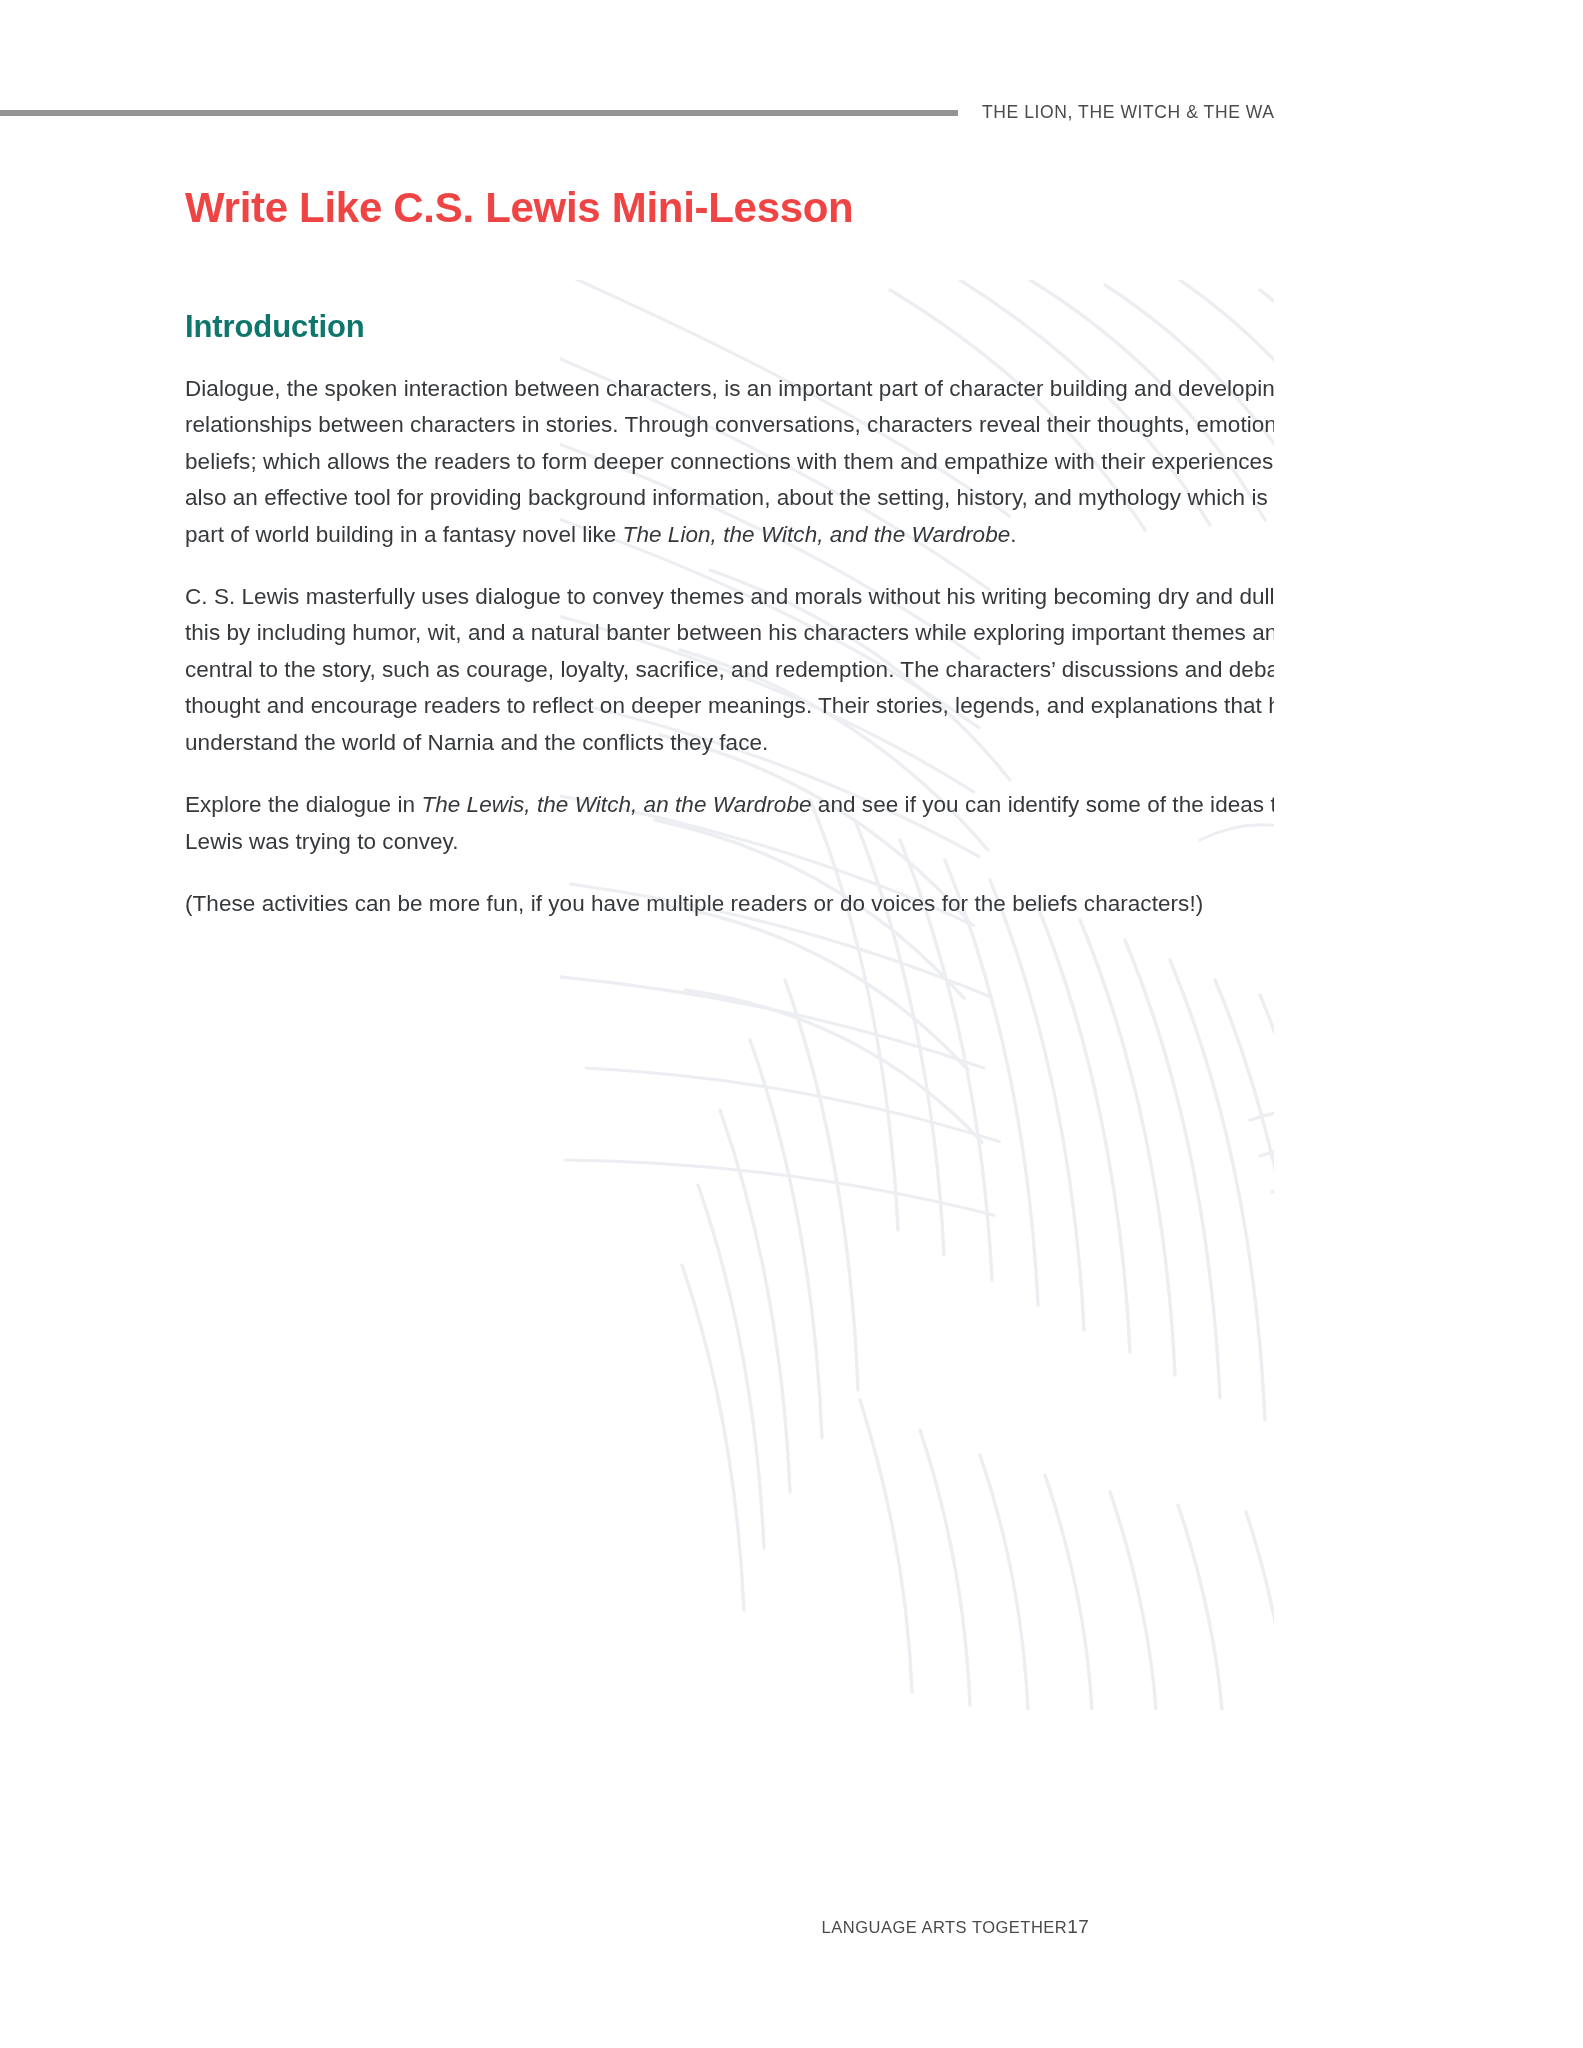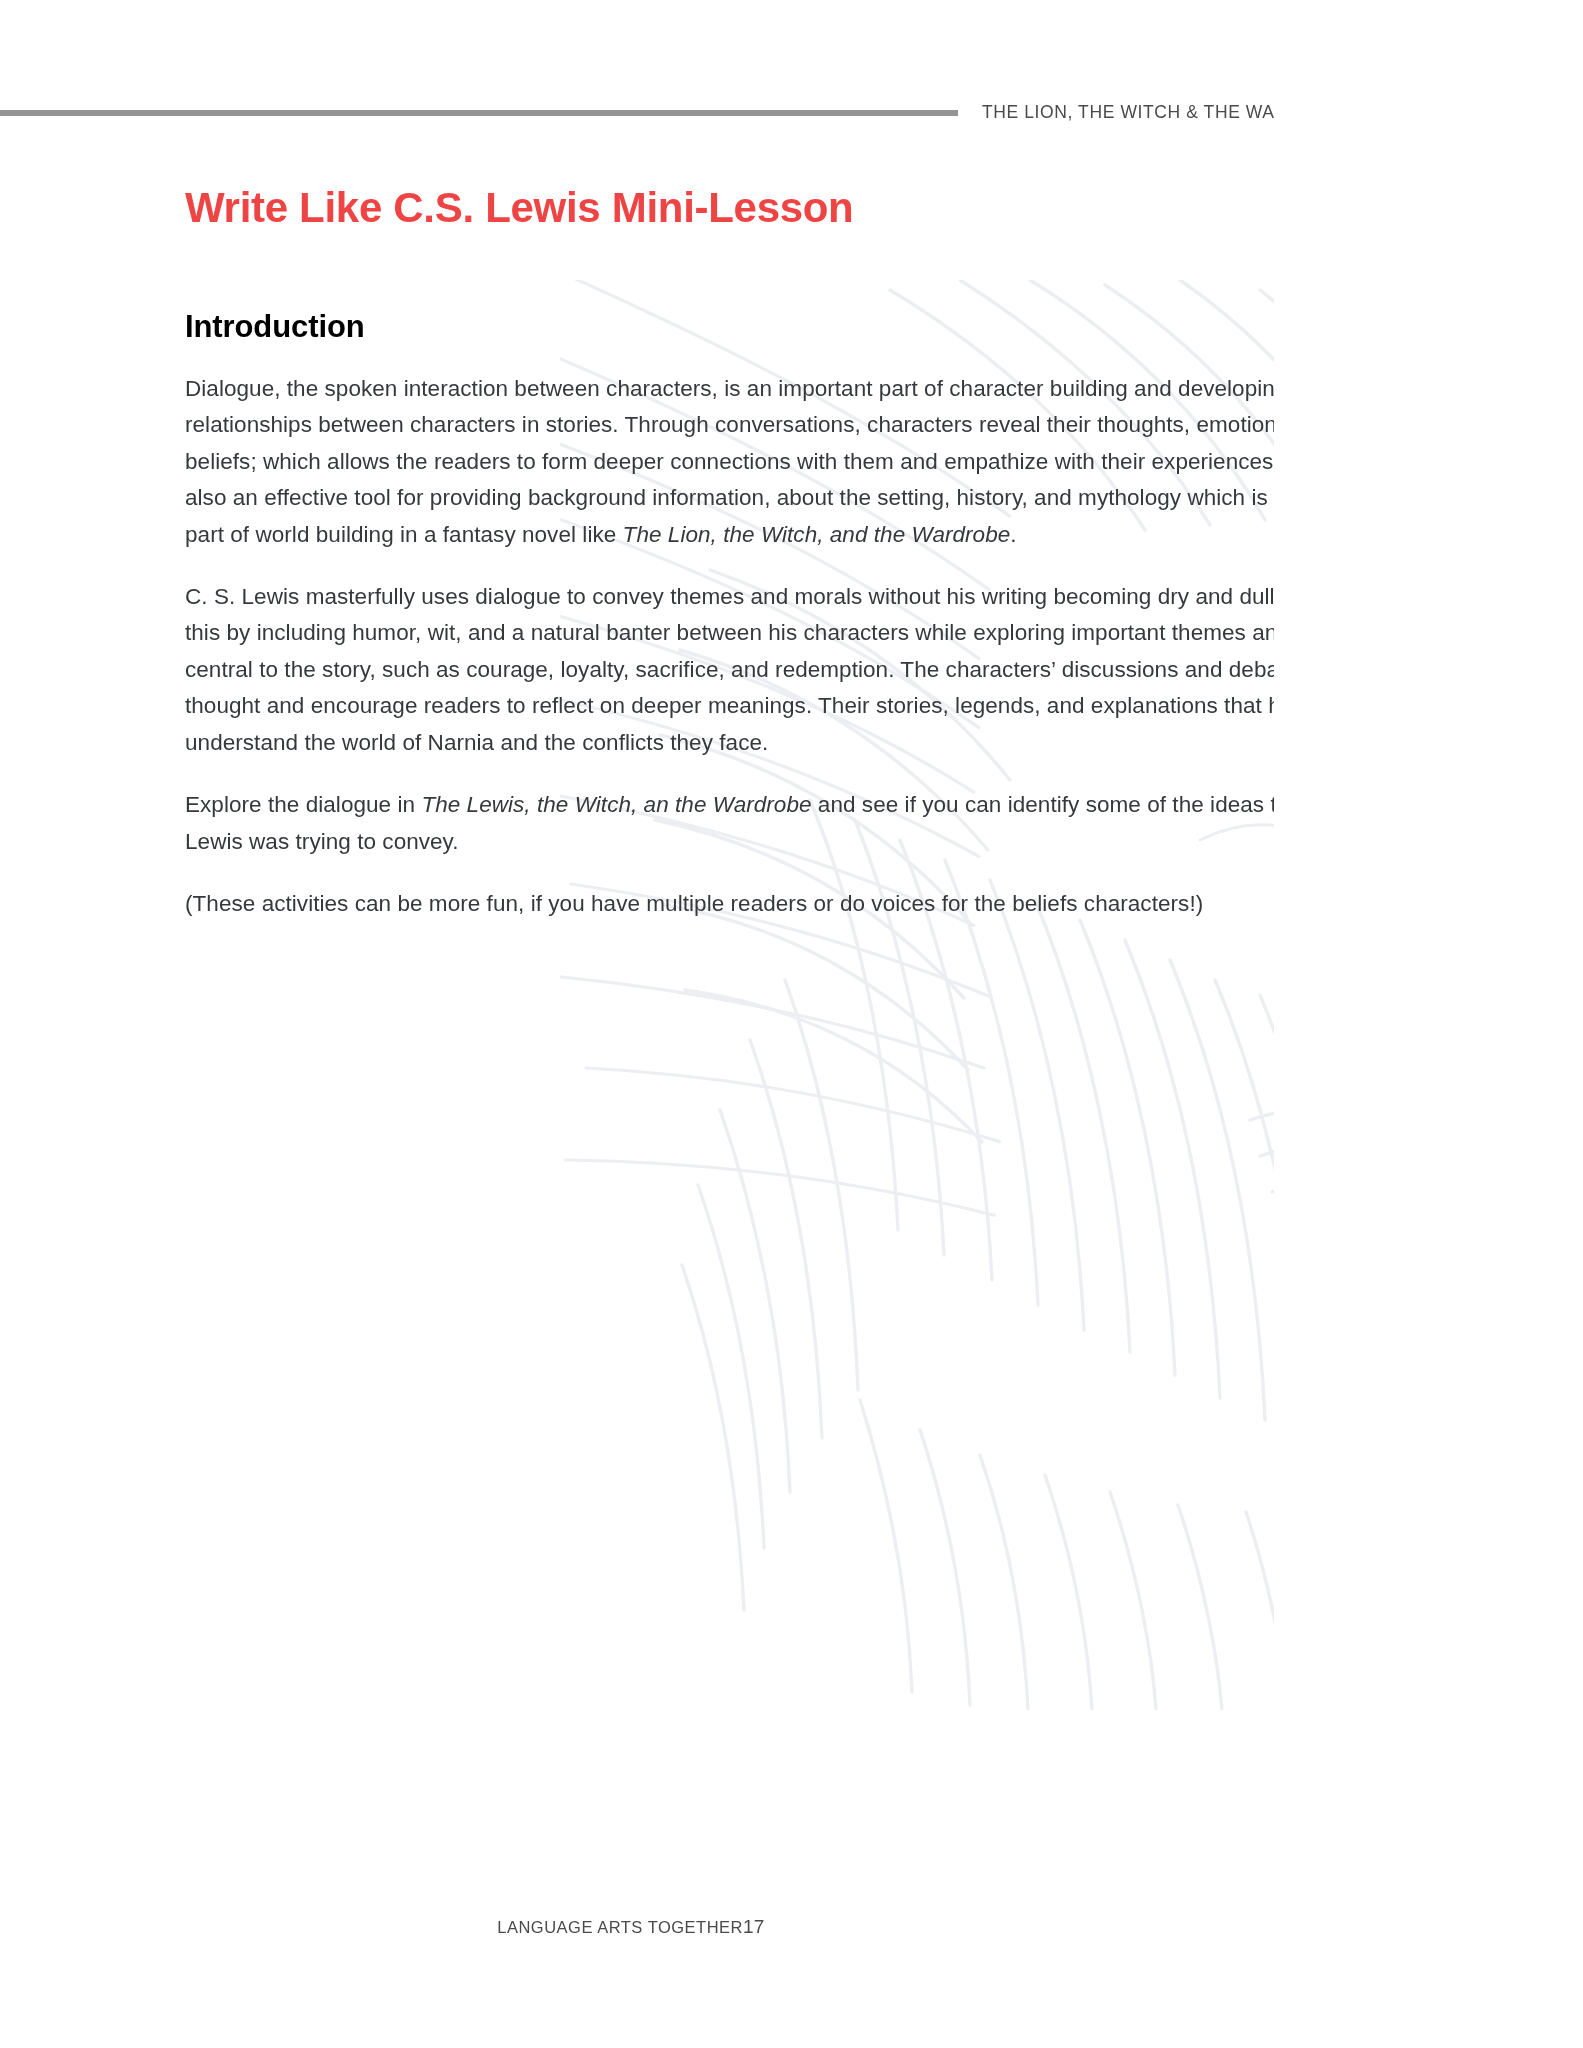--- a/index.html
+++ b/index.html
@@ -85,21 +85,21 @@
     color: #ef4444;
     letter-spacing: -0.3px;
     line-height: 1.1;
   }
 
   .section-heading {
     margin: 0;
     padding-top: 78px;
     font-size: 31px;
     font-weight: bold;
-    color: #000000;
+    color: #0f766e;
     letter-spacing: -0.1px;
     line-height: 1.15;
   }
 
   .body-block { padding-top: 26px; }
 
   p.body-para {
     margin: 0 0 26px 0;
     font-size: 22.5px;
     line-height: 1.62;
@@ -112,21 +112,21 @@
   .ital { font-style: italic; }
 
   
   .footer {
     position: absolute;
     left: 173px;
     right: 185px;
     top: 1916px;
     display: flex;
     align-items: baseline;
-    justify-content: center;
+    justify-content: flex-end;
     z-index: 3;
   }
   .footer-left {
     font-size: 16.5px;
     letter-spacing: 0.5px;
     color: #4a4a4a;
   }
   .footer-page {
     font-size: 19px;
     color: #4a4a4a;

